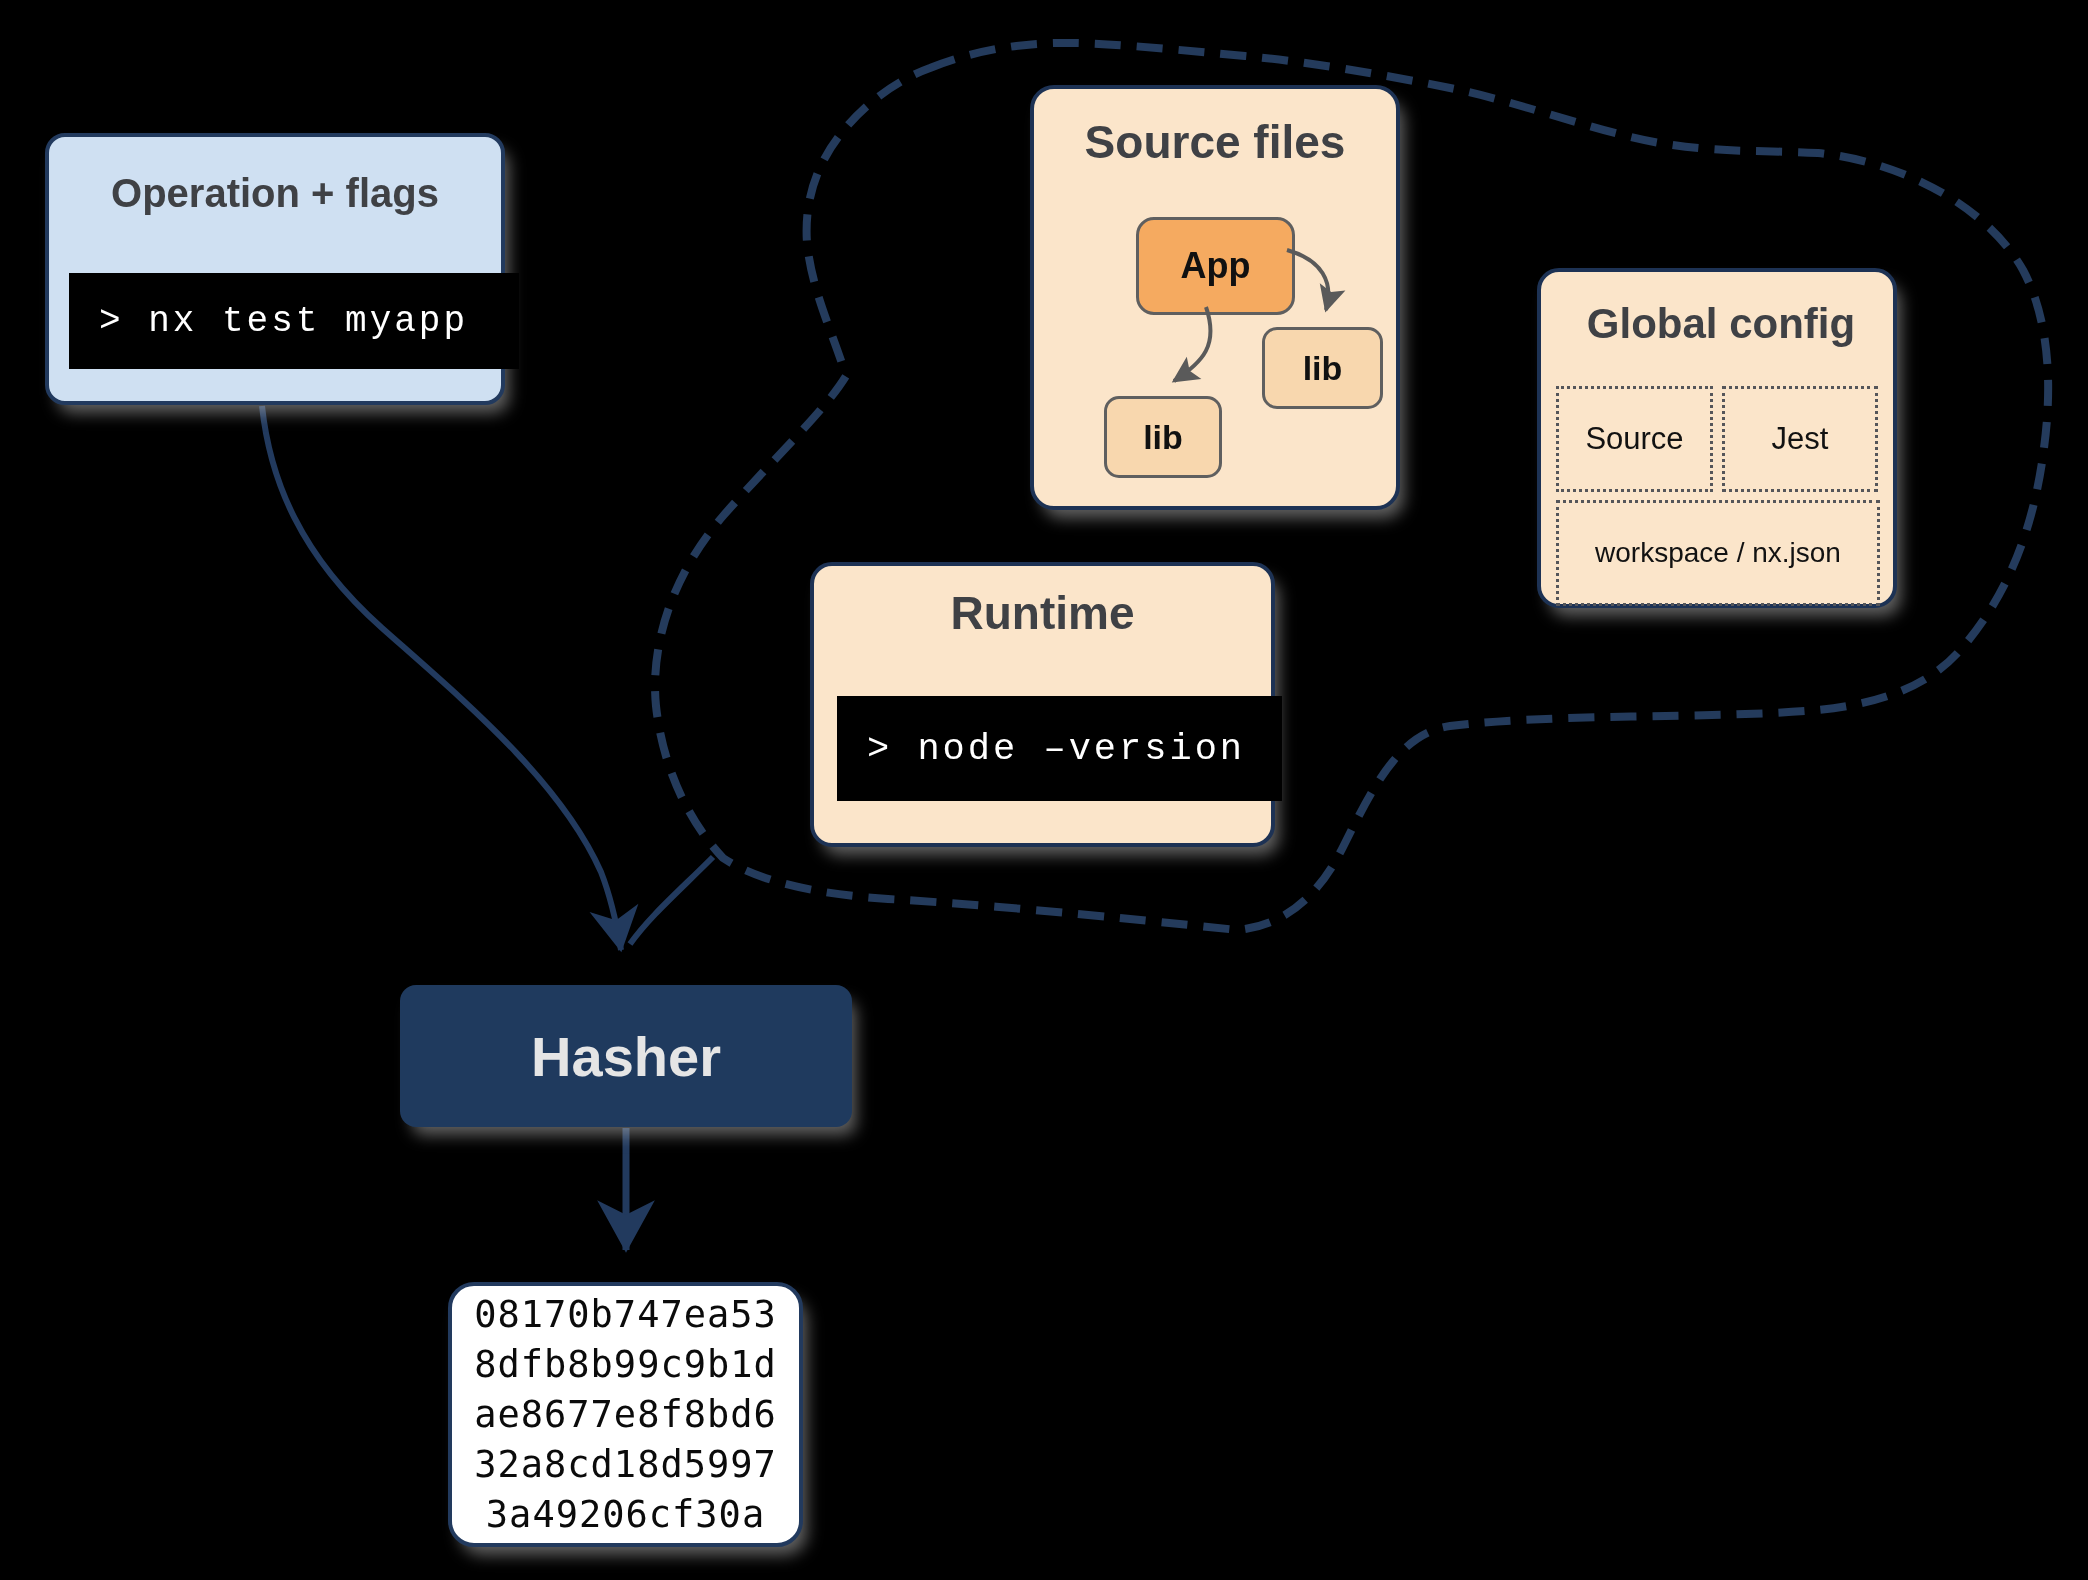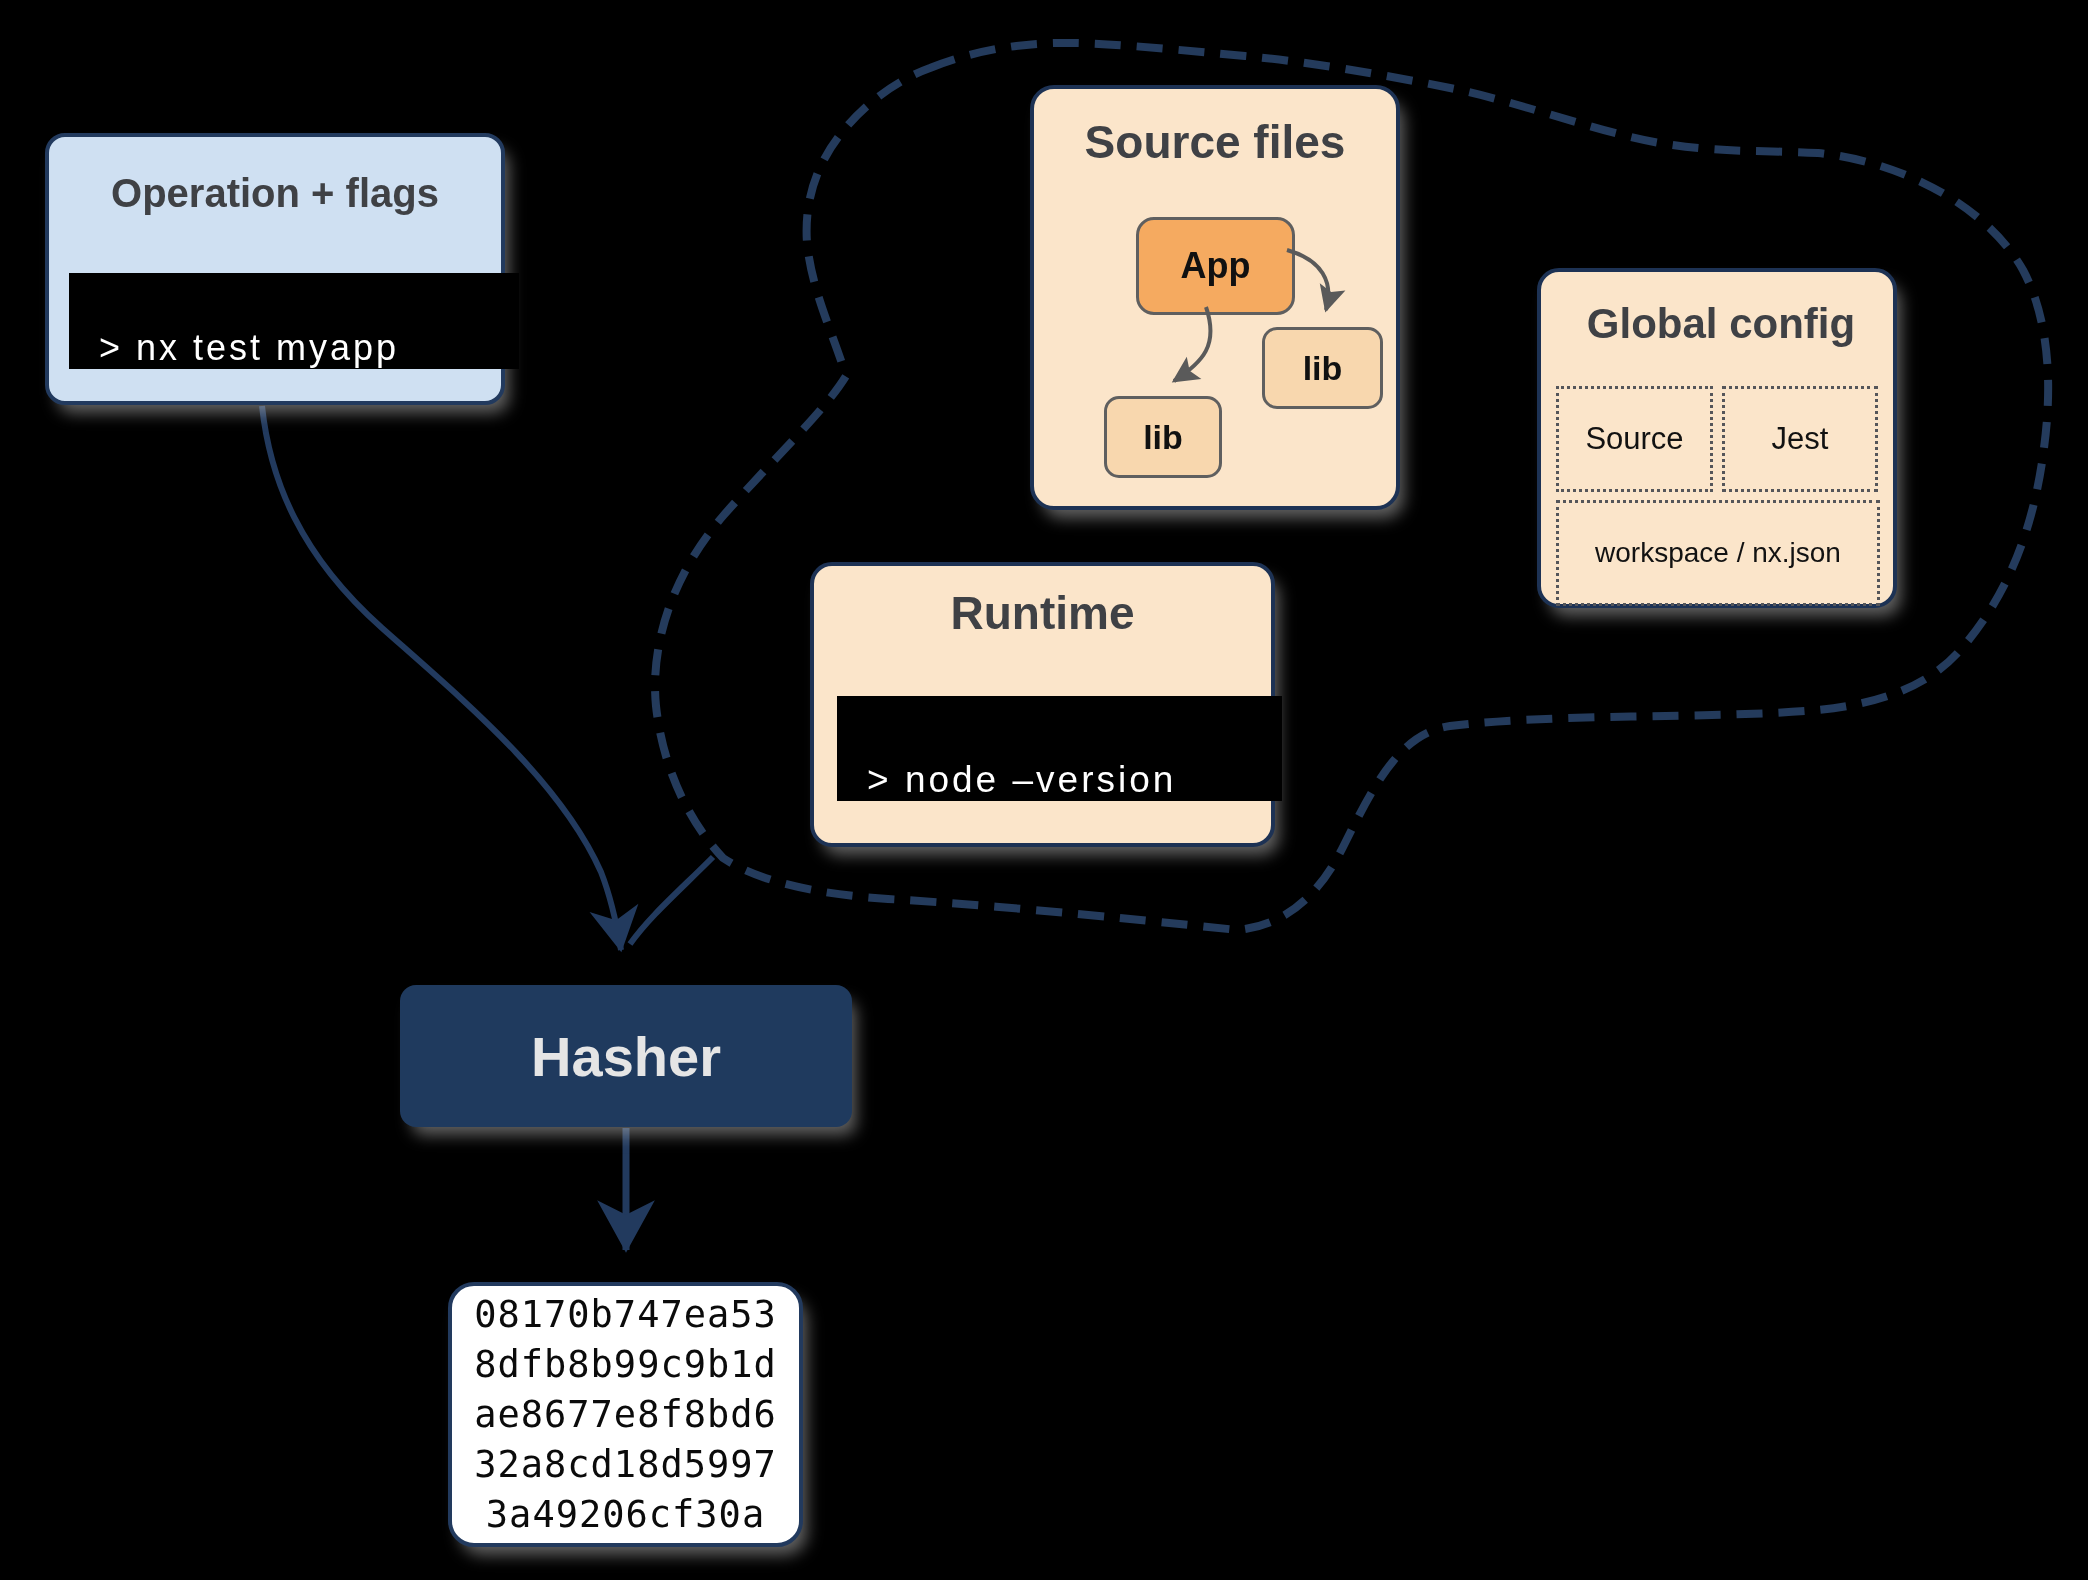--- a/index.html
+++ b/index.html
@@ -9,22 +9,22 @@
   #wire-layer{z-index:1;}
   #overlay-layer{z-index:3;pointer-events:none;}
   .box{position:absolute;z-index:2;box-sizing:border-box;
        box-shadow:8px 12px 16px -4px rgba(195,195,195,0.5);}
   .heading{color:#3f4145;font-weight:bold;text-align:center;}
 
   
   .op-box{left:45px;top:133px;width:460px;height:272px;background:#cfe0f2;
           border:4px solid #223a5e;border-radius:20px;}
   .op-box .heading{font-size:40px;margin-top:34px;}
-  .terminal{position:absolute;background:#000;color:#fff;display:flex;align-items:flex-end;
-            font-family:Liberation Sans, sans-serif;letter-spacing:3px;}
+  .terminal{position:absolute;background:#000;color:#fff;display:flex;align-items:center;
+            font-family:Liberation Mono, monospace;letter-spacing:3px;}
   .op-terminal{left:20px;top:136px;width:420px;height:96px;font-size:36px;padding-left:30px;}
 
   
   .src-box{left:1030px;top:85px;width:370px;height:425px;background:#fbe5ca;
            border:4px solid #1d3254;border-radius:24px;}
   .src-box .heading{font-size:46px;margin-top:26px;}
   .node{position:absolute;border:3px solid #5f5f5f;display:flex;align-items:center;
         justify-content:center;font-weight:bold;color:#111;}
   .node-app{left:102px;top:128px;width:153px;height:92px;background:#f5aa60;
             border-radius:18px;font-size:36px;}

